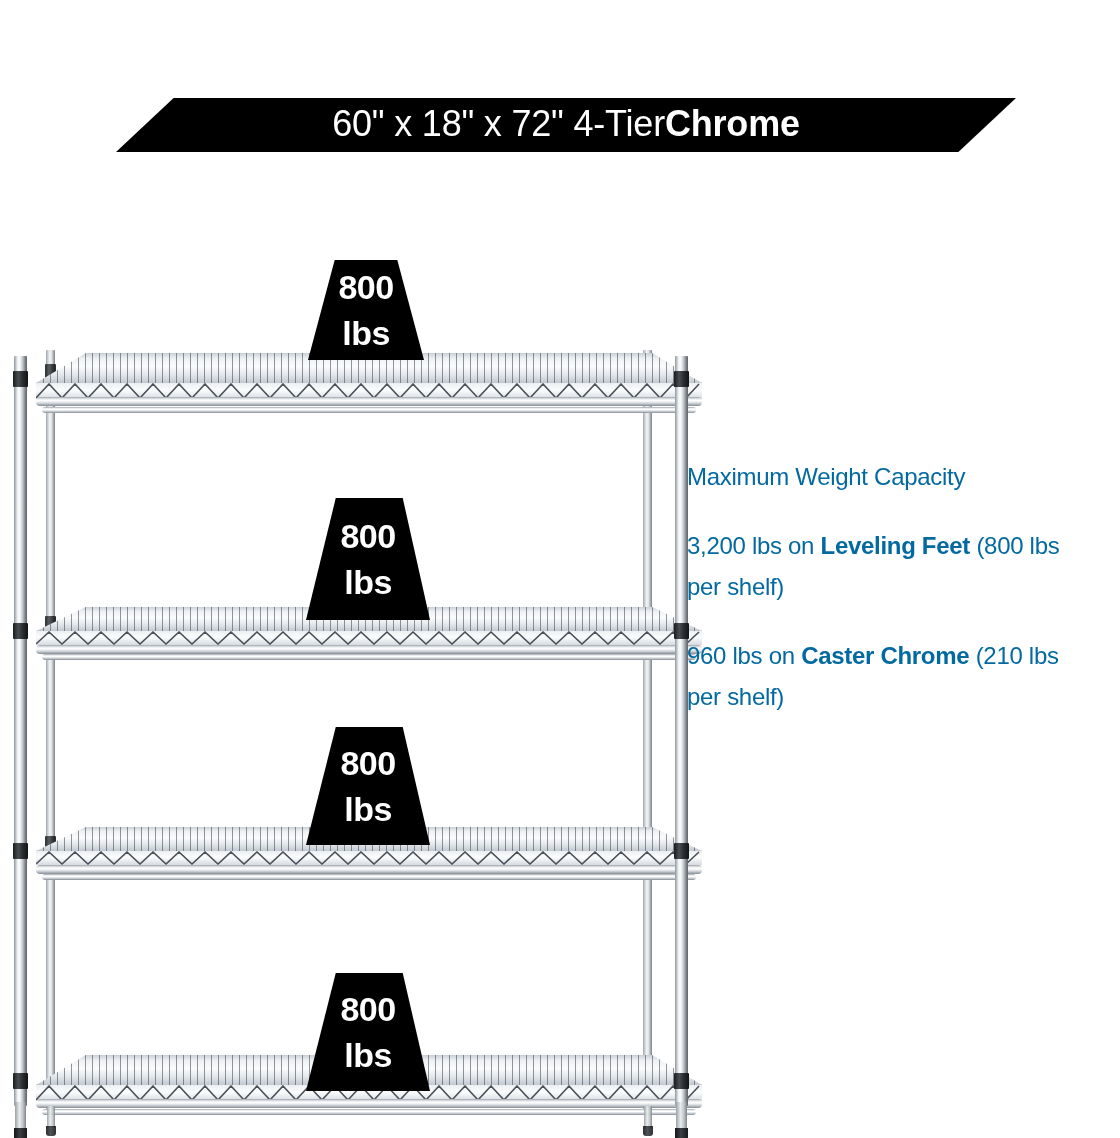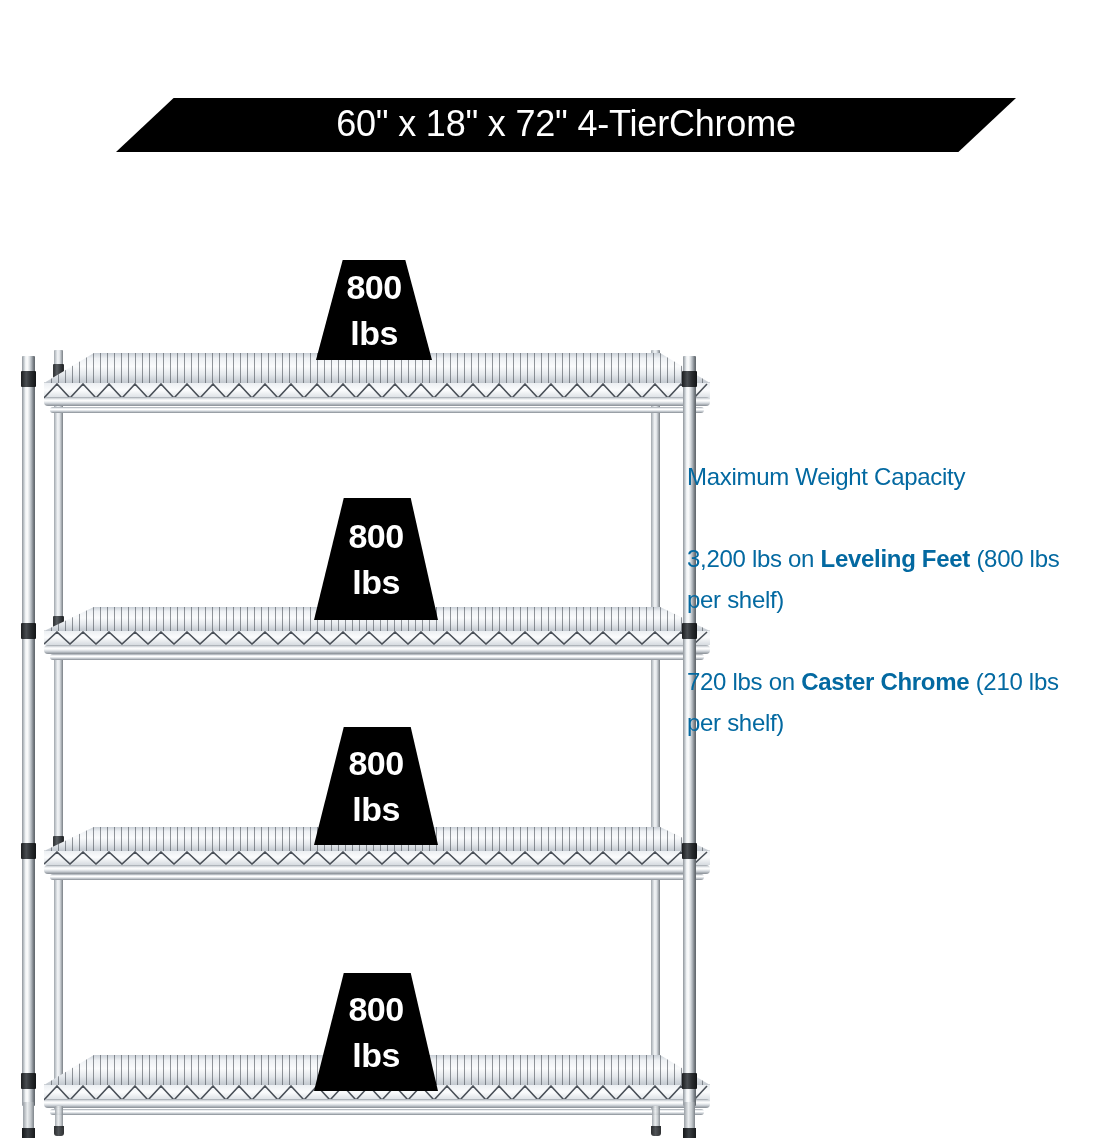--- a/index.html
+++ b/index.html
@@ -38,25 +38,25 @@
   }
   .banner-text {
     position:absolute; inset:0;
     display:flex; align-items:center; justify-content:center;
     color:#ffffff;
     font-size:36px; line-height:40px;
     letter-spacing:-0.2px;
     white-space:nowrap;
     padding-bottom:2px;
   }
-  .banner-text b { font-weight:400; }
+  .banner-text b { font-weight:700; }
 
   
   .rack {
-    position:absolute; left:8px; top:240px;
+    position:absolute; left:0px; top:240px;
     width:710px; height:898px;
   }
 
   
   .post {
     position:absolute;
     background:
       linear-gradient(to right,
         #8f949a 0%, #b9bfc4 12%, #eef1f3 27%,
         #fdfdfd 40%, #e2e6e9 55%, #aeb4ba 72%,
@@ -140,21 +140,21 @@
 
   
   .copy {
     position:absolute; left:687px; top:456px;
     width:392px;
     font-size:24px; line-height:41px;
     letter-spacing:-0.3px;
     color:#0369a1;
   }
   .copy p { margin:0; }
-  .copy p + p { margin-top:41px; }
+  .copy p + p { margin-top:28px; }
   .copy b { font-weight:700; }
 </style>
 </head>
 <body>
 
 <div id="page">
 
 
   <div class="banner-wrap">
     <div class="banner-shape"></div>
@@ -269,17 +269,17 @@
     </div>
 
   </div>
 
   <div class="copy">
     <p>Maximum Weight Capacity</p>
     <p>
       <span>3,200 lbs on </span><b>Leveling Feet</b><span> (800 lbs per shelf)</span>
     </p>
     <p>
-      <span>720 lbs on </span><b>Caster Chrome</b><span> (210 lbs per shelf)</span>
+      <span>960 lbs on </span><b>Caster Chrome</b><span> (210 lbs per shelf)</span>
     </p>
   </div>
 
 </div>
 
 </body></html>

